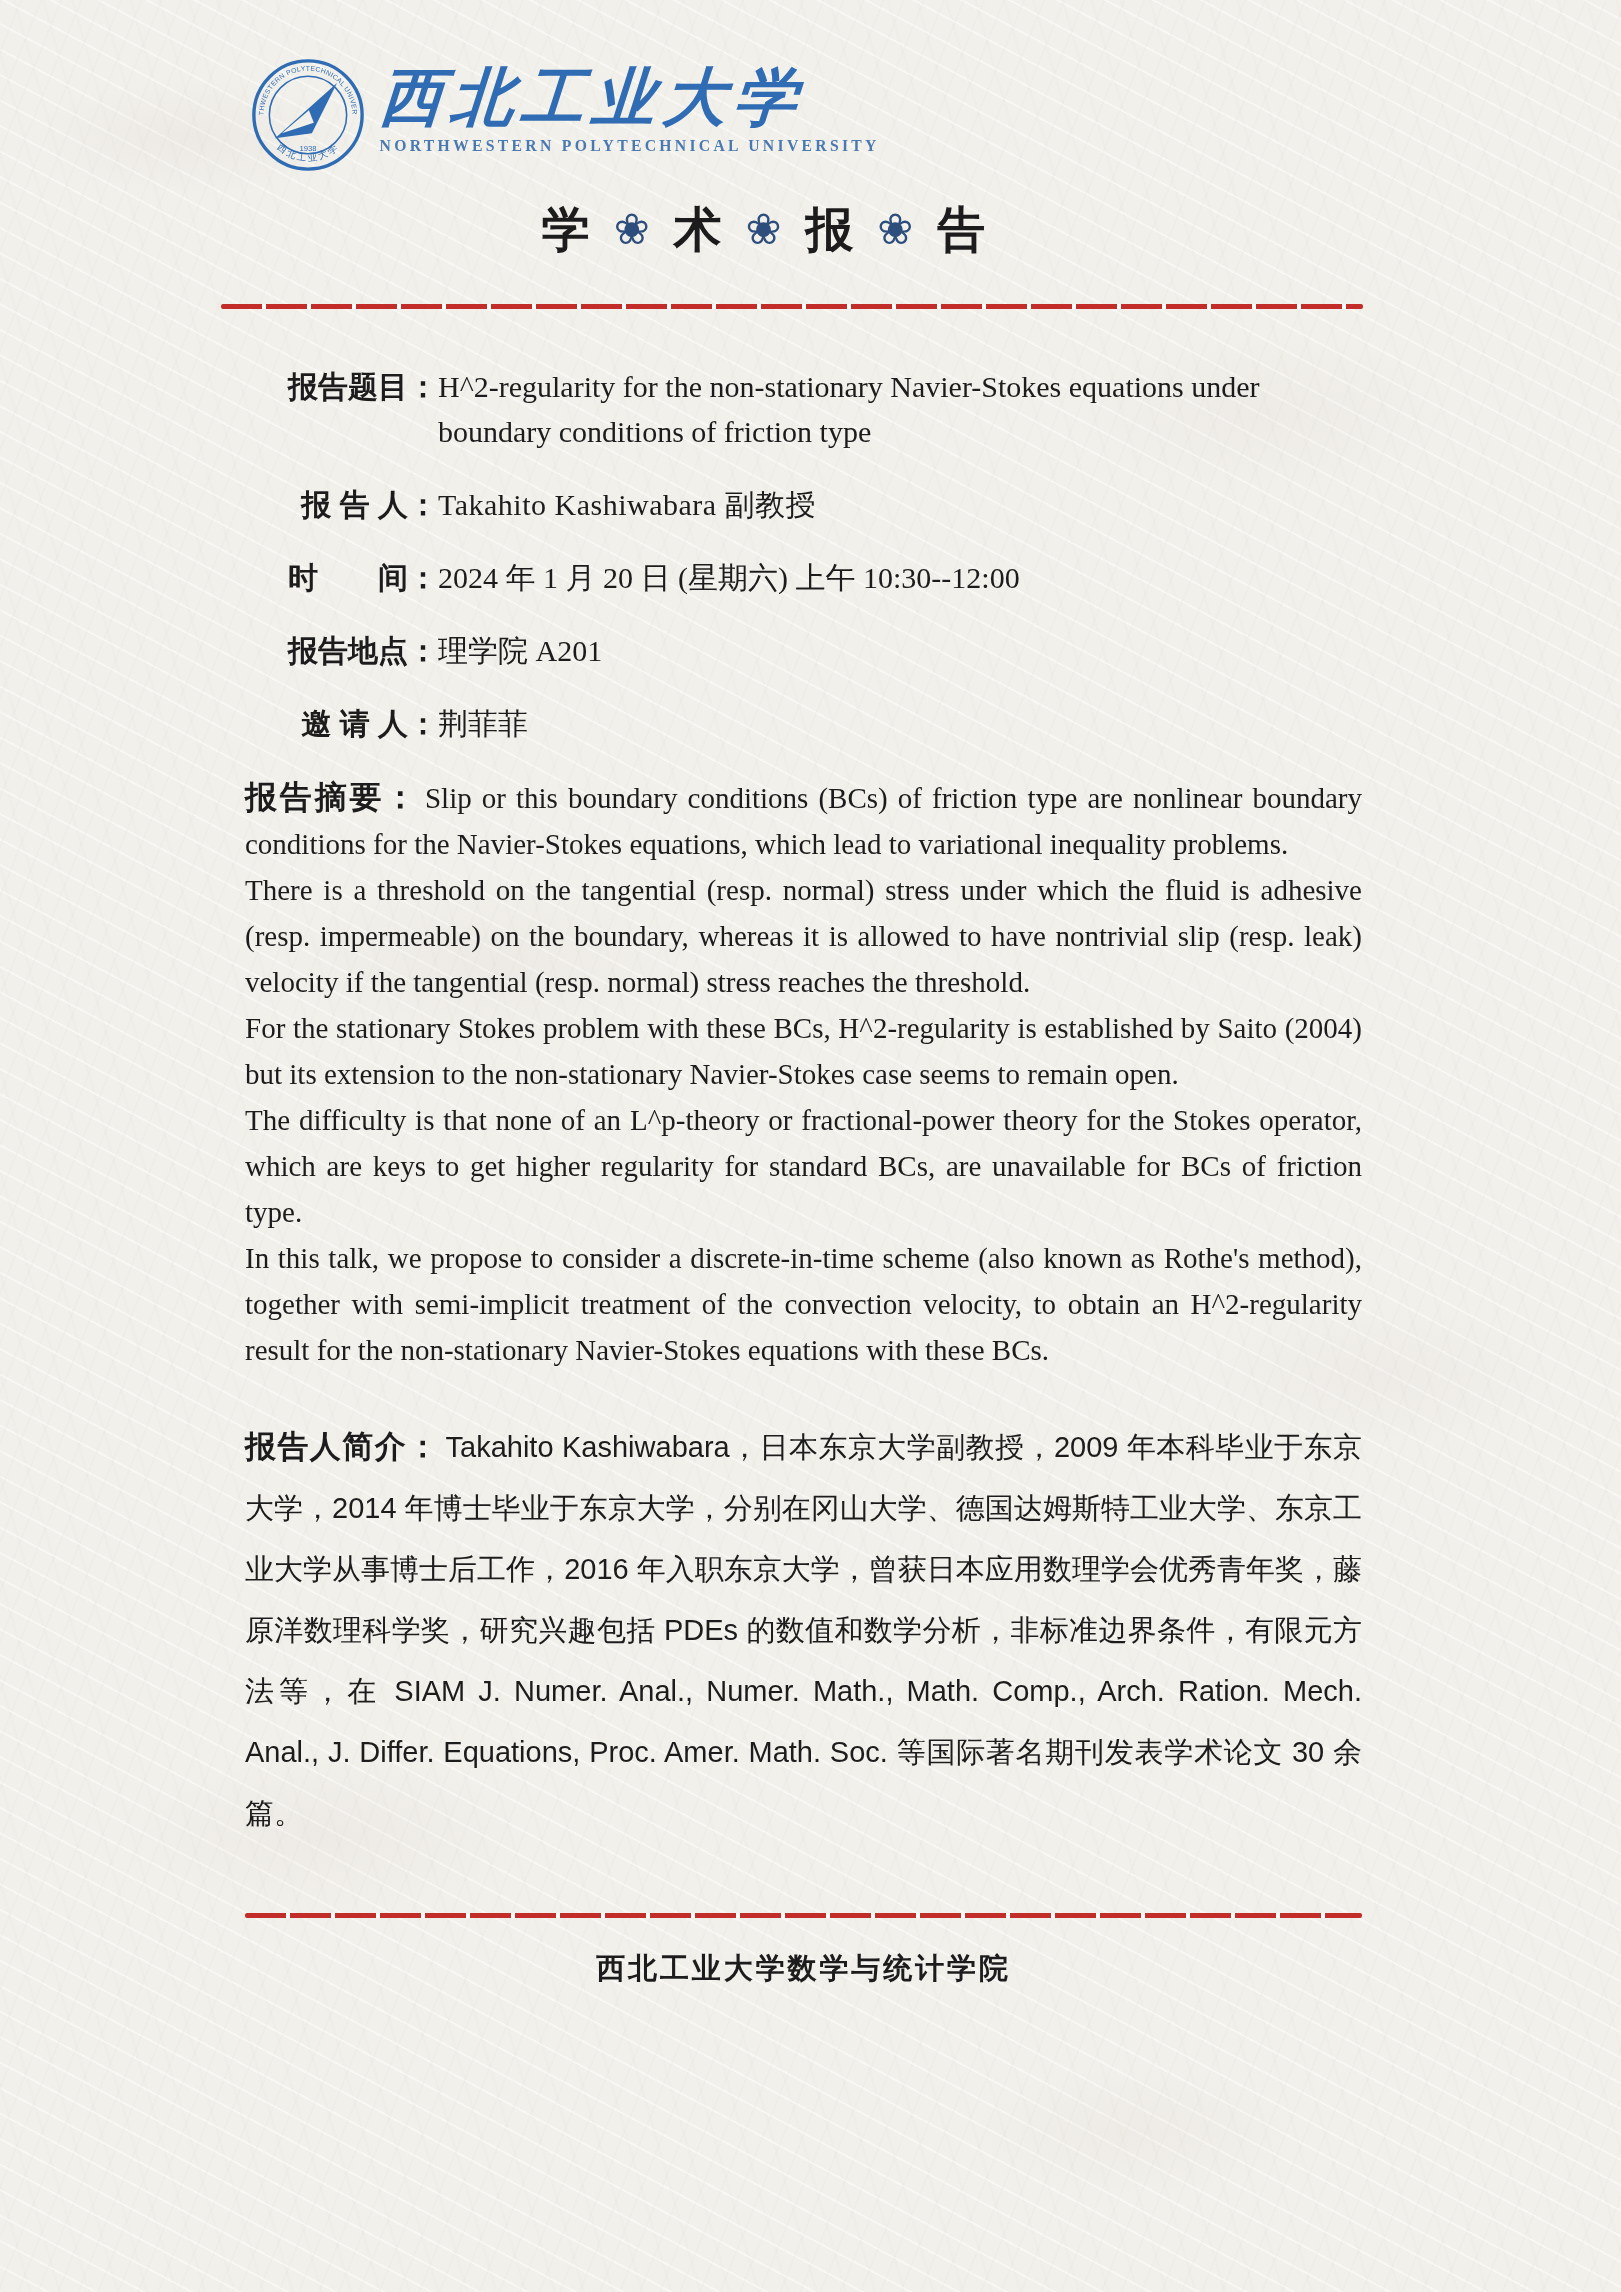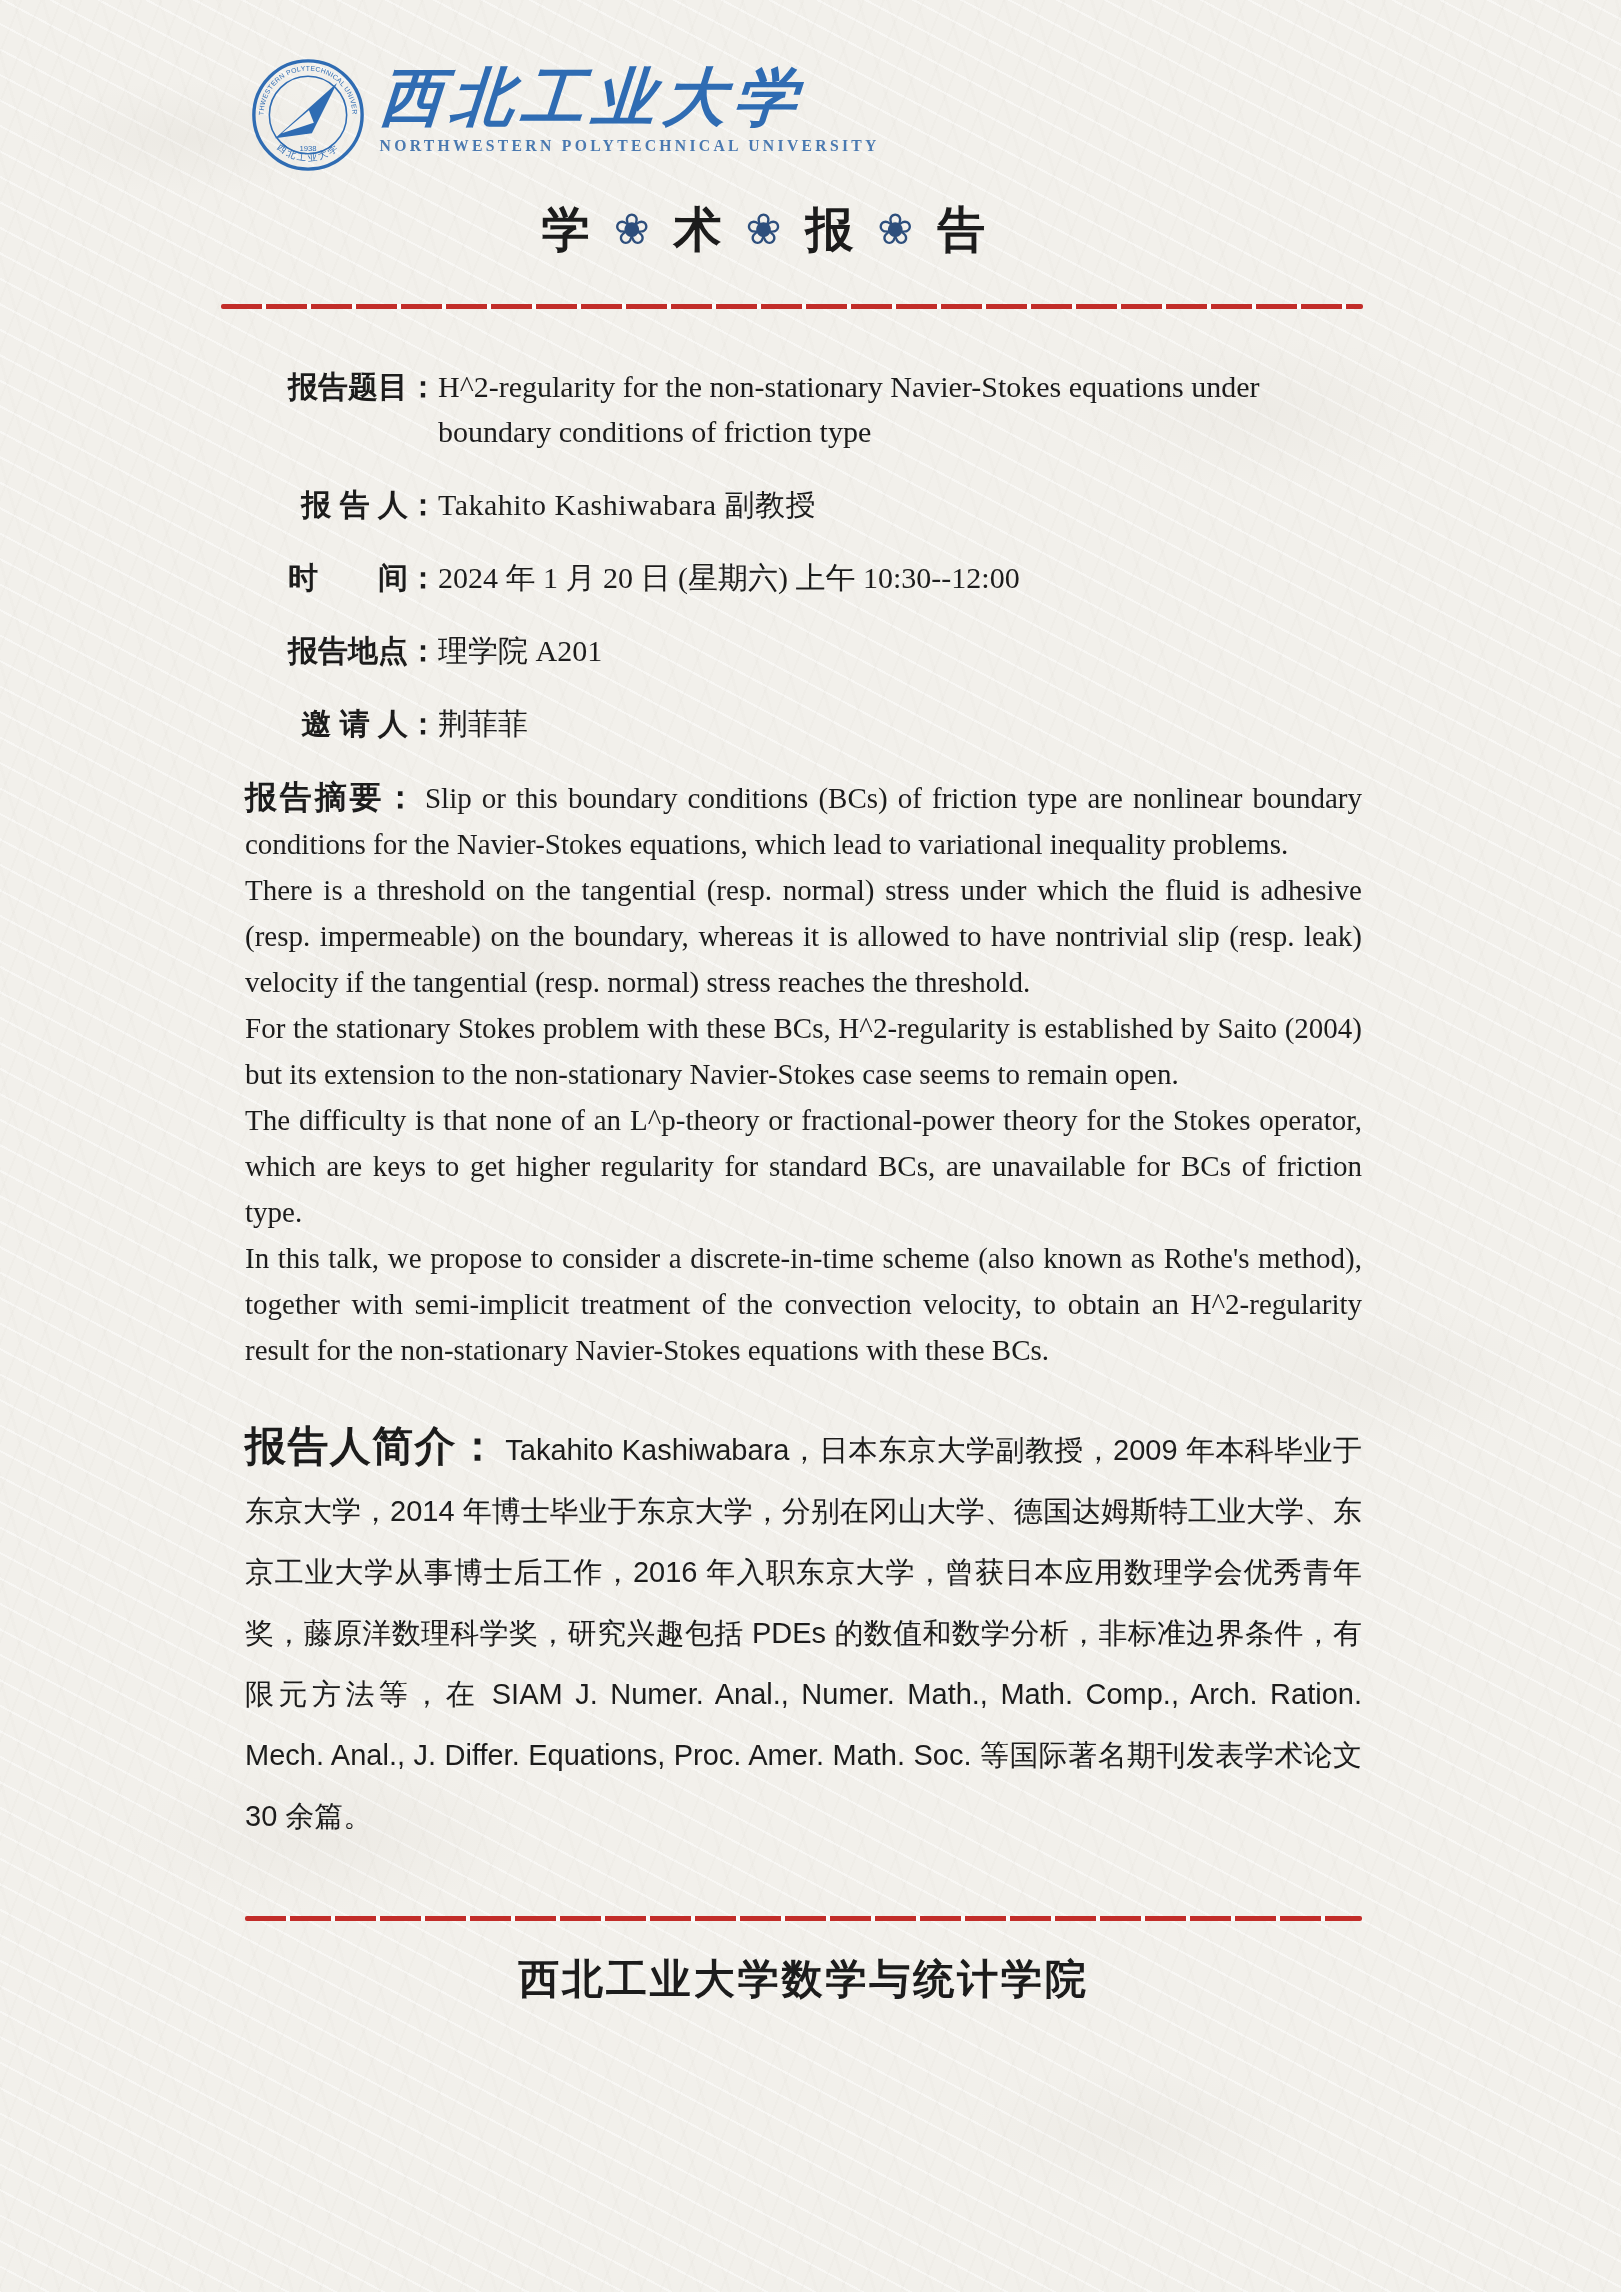--- a/index.html
+++ b/index.html
@@ -124,27 +124,27 @@
     margin-right:5.9px;
   }
   
   .bio{
     margin-top:43px;
     font-family:"Liberation Sans","DejaVu Sans",sans-serif;
     font-size:29px;
     line-height:61px;
     text-align:justify;
   }
-  .bio .plabel{font-size:41px;letter-spacing:1px;}
+  .bio .plabel{font-size:31px;letter-spacing:1px;}
   
   .footer-text{
     margin-top:31px;
     text-align:center;
     font-weight:bold;
-    font-size:41px;
+    font-size:29px;
     letter-spacing:2.9px;
     font-family:"Liberation Serif","DejaVu Serif",serif;
   }
 </style>
 </head>
 <body>
 
 <div class="page">
   <div class="content">
 

